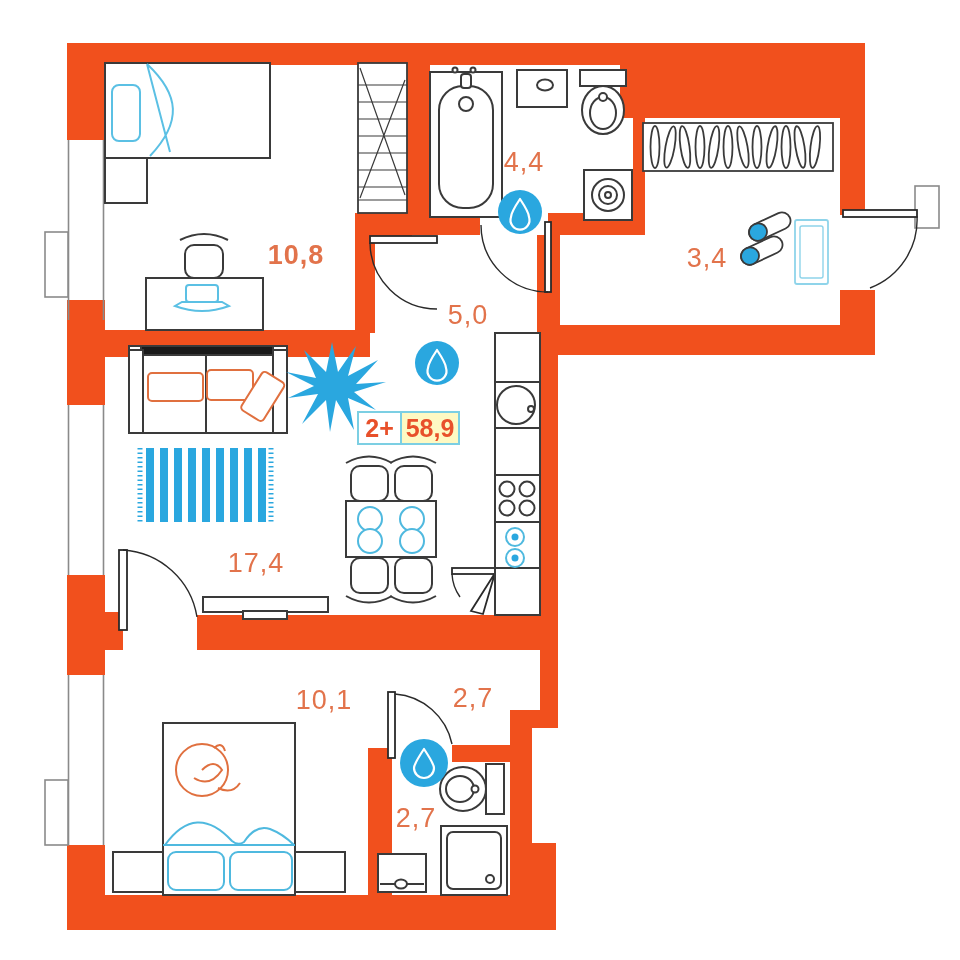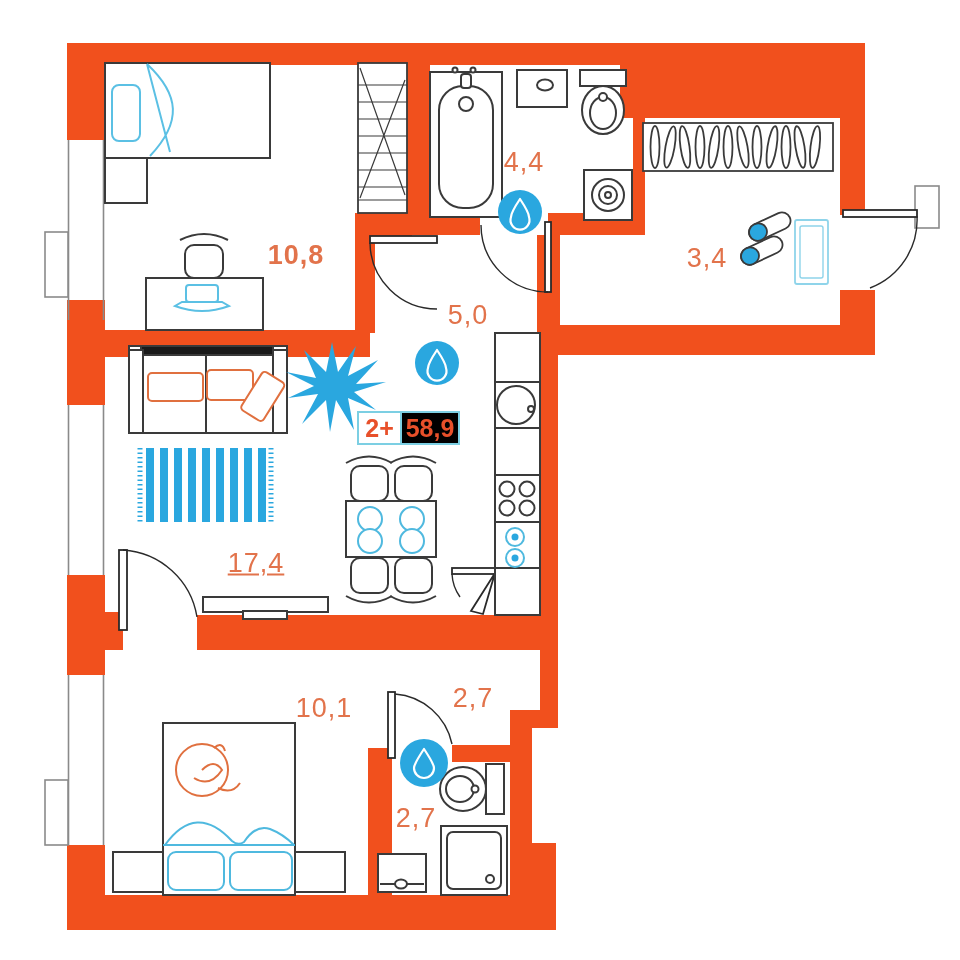--- a/index.html
+++ b/index.html
@@ -7,21 +7,21 @@
          font-family:"Liberation Sans", sans-serif;}
   .stage svg{position:absolute;left:0;top:0;}
   .room-label{position:absolute;transform:translate(-50%,-50%);
       font-size:27px;letter-spacing:1px;color:#e2734b;white-space:nowrap;
       font-family:"Liberation Sans", sans-serif;}
   .badge{position:absolute;display:flex;}
   .badge-box{box-sizing:border-box;border:2px solid #7ccfe3;height:34px;
       display:flex;align-items:center;justify-content:center;
       font-weight:bold;font-size:25px;color:#e8502a;}
   .badge-type{width:43px;background:#ffffff;border-right:none;}
-  .badge-area{width:60px;background:#000000;}
+  .badge-area{width:60px;background:#fef9c3;}
 </style>
 </head>
 <body>
 
 <div class="stage">
 <svg width="960" height="960" viewBox="0 0 960 960">
 
   <g fill="#f1501d" stroke="none">
     <rect x="67" y="43" width="553" height="22"></rect>
     <rect x="620" y="43" width="245" height="75"></rect>
@@ -296,22 +296,22 @@
       <circle cx="424" cy="763" r="24" fill="#2aa7df"></circle>
       <path d="M 424 749 C 430 758 434 764 434 768 A 10 10 0 1 1 414 768 C 414 764 418 758 424 749 Z" fill="none" stroke="#ffffff" stroke-width="2.2" stroke-linejoin="round"></path>
     </g>
   </g>
 </svg>
 
   <div class="room-label" style="left:296px;top:255px;font-weight:bold;">10,8</div>
   <div class="room-label" style="left:524px;top:162px;">4,4</div>
   <div class="room-label" style="left:468px;top:289px;margin-top:26px;">5,0</div>
   <div class="room-label" style="left:707px;top:258px;">3,4</div>
-  <div class="room-label" style="left:256px;top:563px;text-decoration:underline;">17,4</div>
-  <div class="room-label" style="left:324px;top:700px;margin-top:8px;">10,1</div>
+  <div class="room-label" style="left:256px;top:563px;">17,4</div>
+  <div class="room-label" style="left:324px;top:700px;">10,1</div>
   <div class="room-label" style="left:473px;top:698px;">2,7</div>
   <div class="room-label" style="left:416px;top:818px;">2,7</div>
 
   <div class="badge" style="left:357px;top:411px;">
     <div class="badge-box badge-type">2+</div>
     <div class="badge-box badge-area">58,9</div>
   </div>
 </div>
 
 </body></html>

